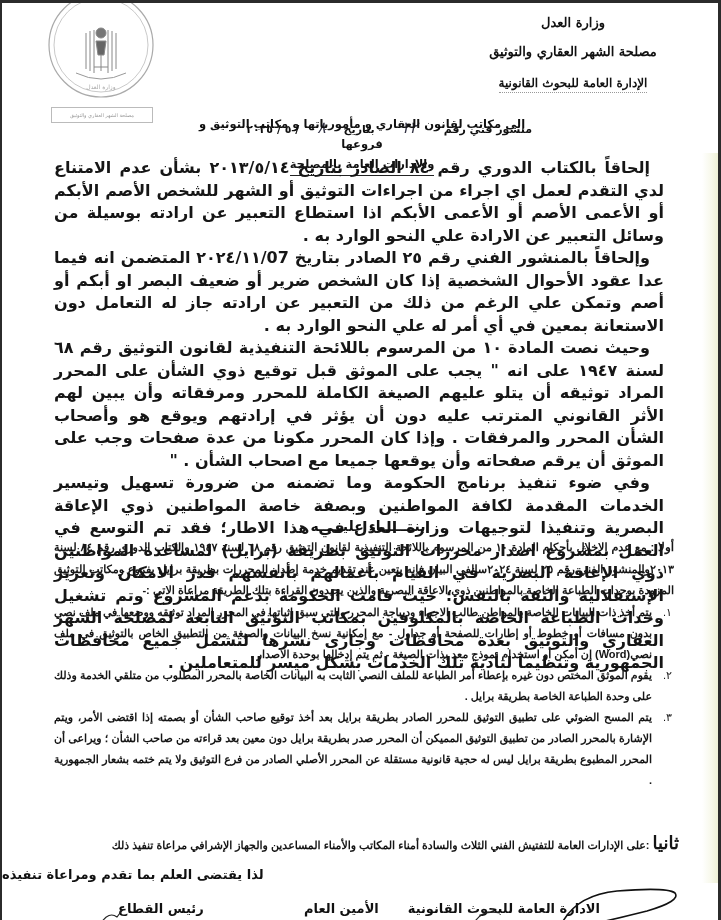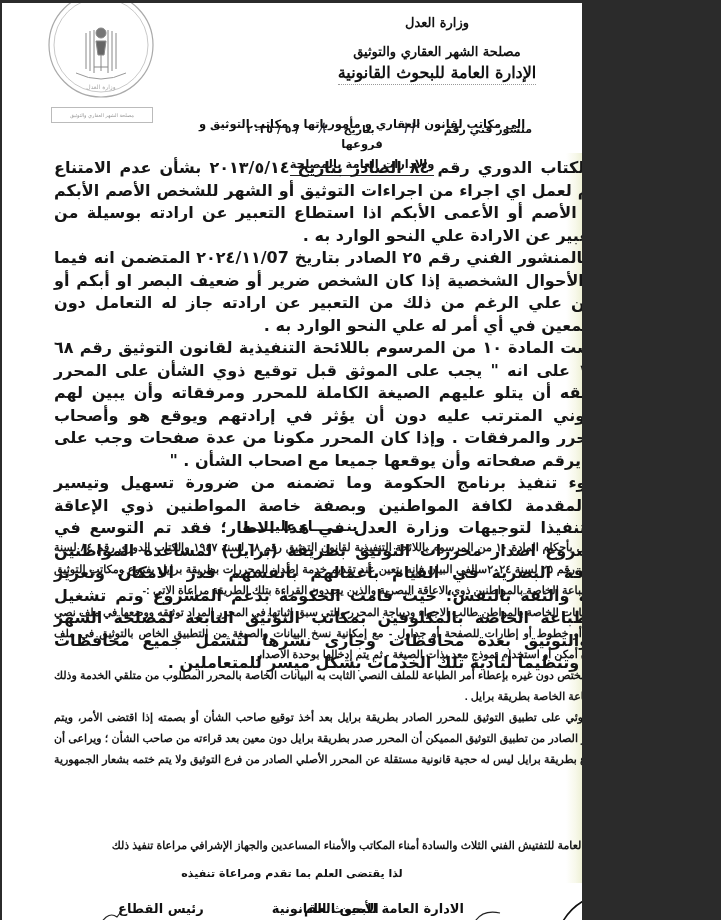--- a/index.html
+++ b/index.html
@@ -2,42 +2,42 @@
 <html><head>
 <meta charset="utf-8">
 <style>
   html, body { margin:0; padding:0; }
   body {
     width:721px; height:920px; overflow:hidden;
     background:#2b2b2b;
     font-family:"DejaVu Sans", sans-serif;
   }
   .page {
-    position:absolute; left:2px; top:3px; width:580px; height:917px;
+    position:absolute; left:2px; top:3px; width:716px; height:917px;
     background:#ffffff; overflow:hidden;
   }
   .side-strip {
     position:absolute; right:0; top:150px; width:16px; height:730px;
     background:linear-gradient(to right, #ffffff, #f7f8ea 60%, #eef0d6);
   }
   .seal {
     position:absolute; left:44px; top:0px; width:110px; height:112px;
   }
   .seal-label {
     position:absolute; left:49px; top:104px; width:100px; height:14px;
     border:1px solid #bbb; font-size:5px; color:#999; text-align:center; line-height:14px;
     direction:rtl;
   }
   .hdr-right {
     position:absolute; right:40px; top:10px; width:210px; direction:rtl;
     text-align:center; font-family:"DejaVu Serif", serif; font-weight:bold; color:#111;
   }
   .hdr-right .l1 { font-size:13px; margin-top:2px; }
   .hdr-right .l2 { font-size:13px; margin-top:14px; }
-  .hdr-right .l3 { font-size:16px; margin-top:4px; display:inline-block; border-bottom:1px dotted #999; padding-bottom:2px; }
+  .hdr-right .l3 { font-size:12px; margin-top:17px; display:inline-block; border-bottom:1px dotted #999; padding-bottom:2px; }
   .circular-line {
     position:absolute; left:140px; top:92px; width:390px; direction:rtl;
     font-size:11px; font-weight:bold; color:#111; white-space:nowrap;
   }
   .circular-line span { display:inline-block;margin-top:28px; }
   .hand { font-family:"DejaVu Serif", serif; color:#334; font-weight:normal; font-size:16px; font-style:italic; }
   .addressee {
     position:absolute; left:180px; top:111px; width:360px; direction:rtl; text-align:center;
     font-size:11.5px; font-weight:bold; color:#111; line-height:20px;
   }
@@ -59,22 +59,22 @@
   .orders .lbl { font-size:12px; font-weight:bold; }
   .items { margin:0; padding:0; list-style:none; }
   .items li { position:relative; padding-right:22px; font-family:"Liberation Sans", sans-serif; font-size:11px; line-height:21px; }
   .items li .num { position:absolute; right:2px; top:0; font-weight:normal; }
   .second {
     position:absolute; left:52px; top:829px; width:625px; direction:rtl; white-space:nowrap;
     font-family:"Liberation Sans", sans-serif; font-size:11px; font-weight:bold; color:#161616;
   }
   .second .lbl { font-size:18px; }
   .closing {
-    position:absolute; left:0; right:0; top:864px; text-align:center; direction:rtl;
-    font-size:11px; font-weight:bold; color:#111;
+    position:absolute; left:0; right:0; top:864px; text-align:left; direction:rtl;
+    font-size:13px; font-weight:bold; color:#111;
   }
   .sign {
     position:absolute; top:898px; direction:rtl; font-size:13px; font-weight:bold; color:#111; white-space:nowrap;
   }
   .sig-svg { position:absolute; }
 </style>
 </head>
 <body>
 
 <div class="page">

